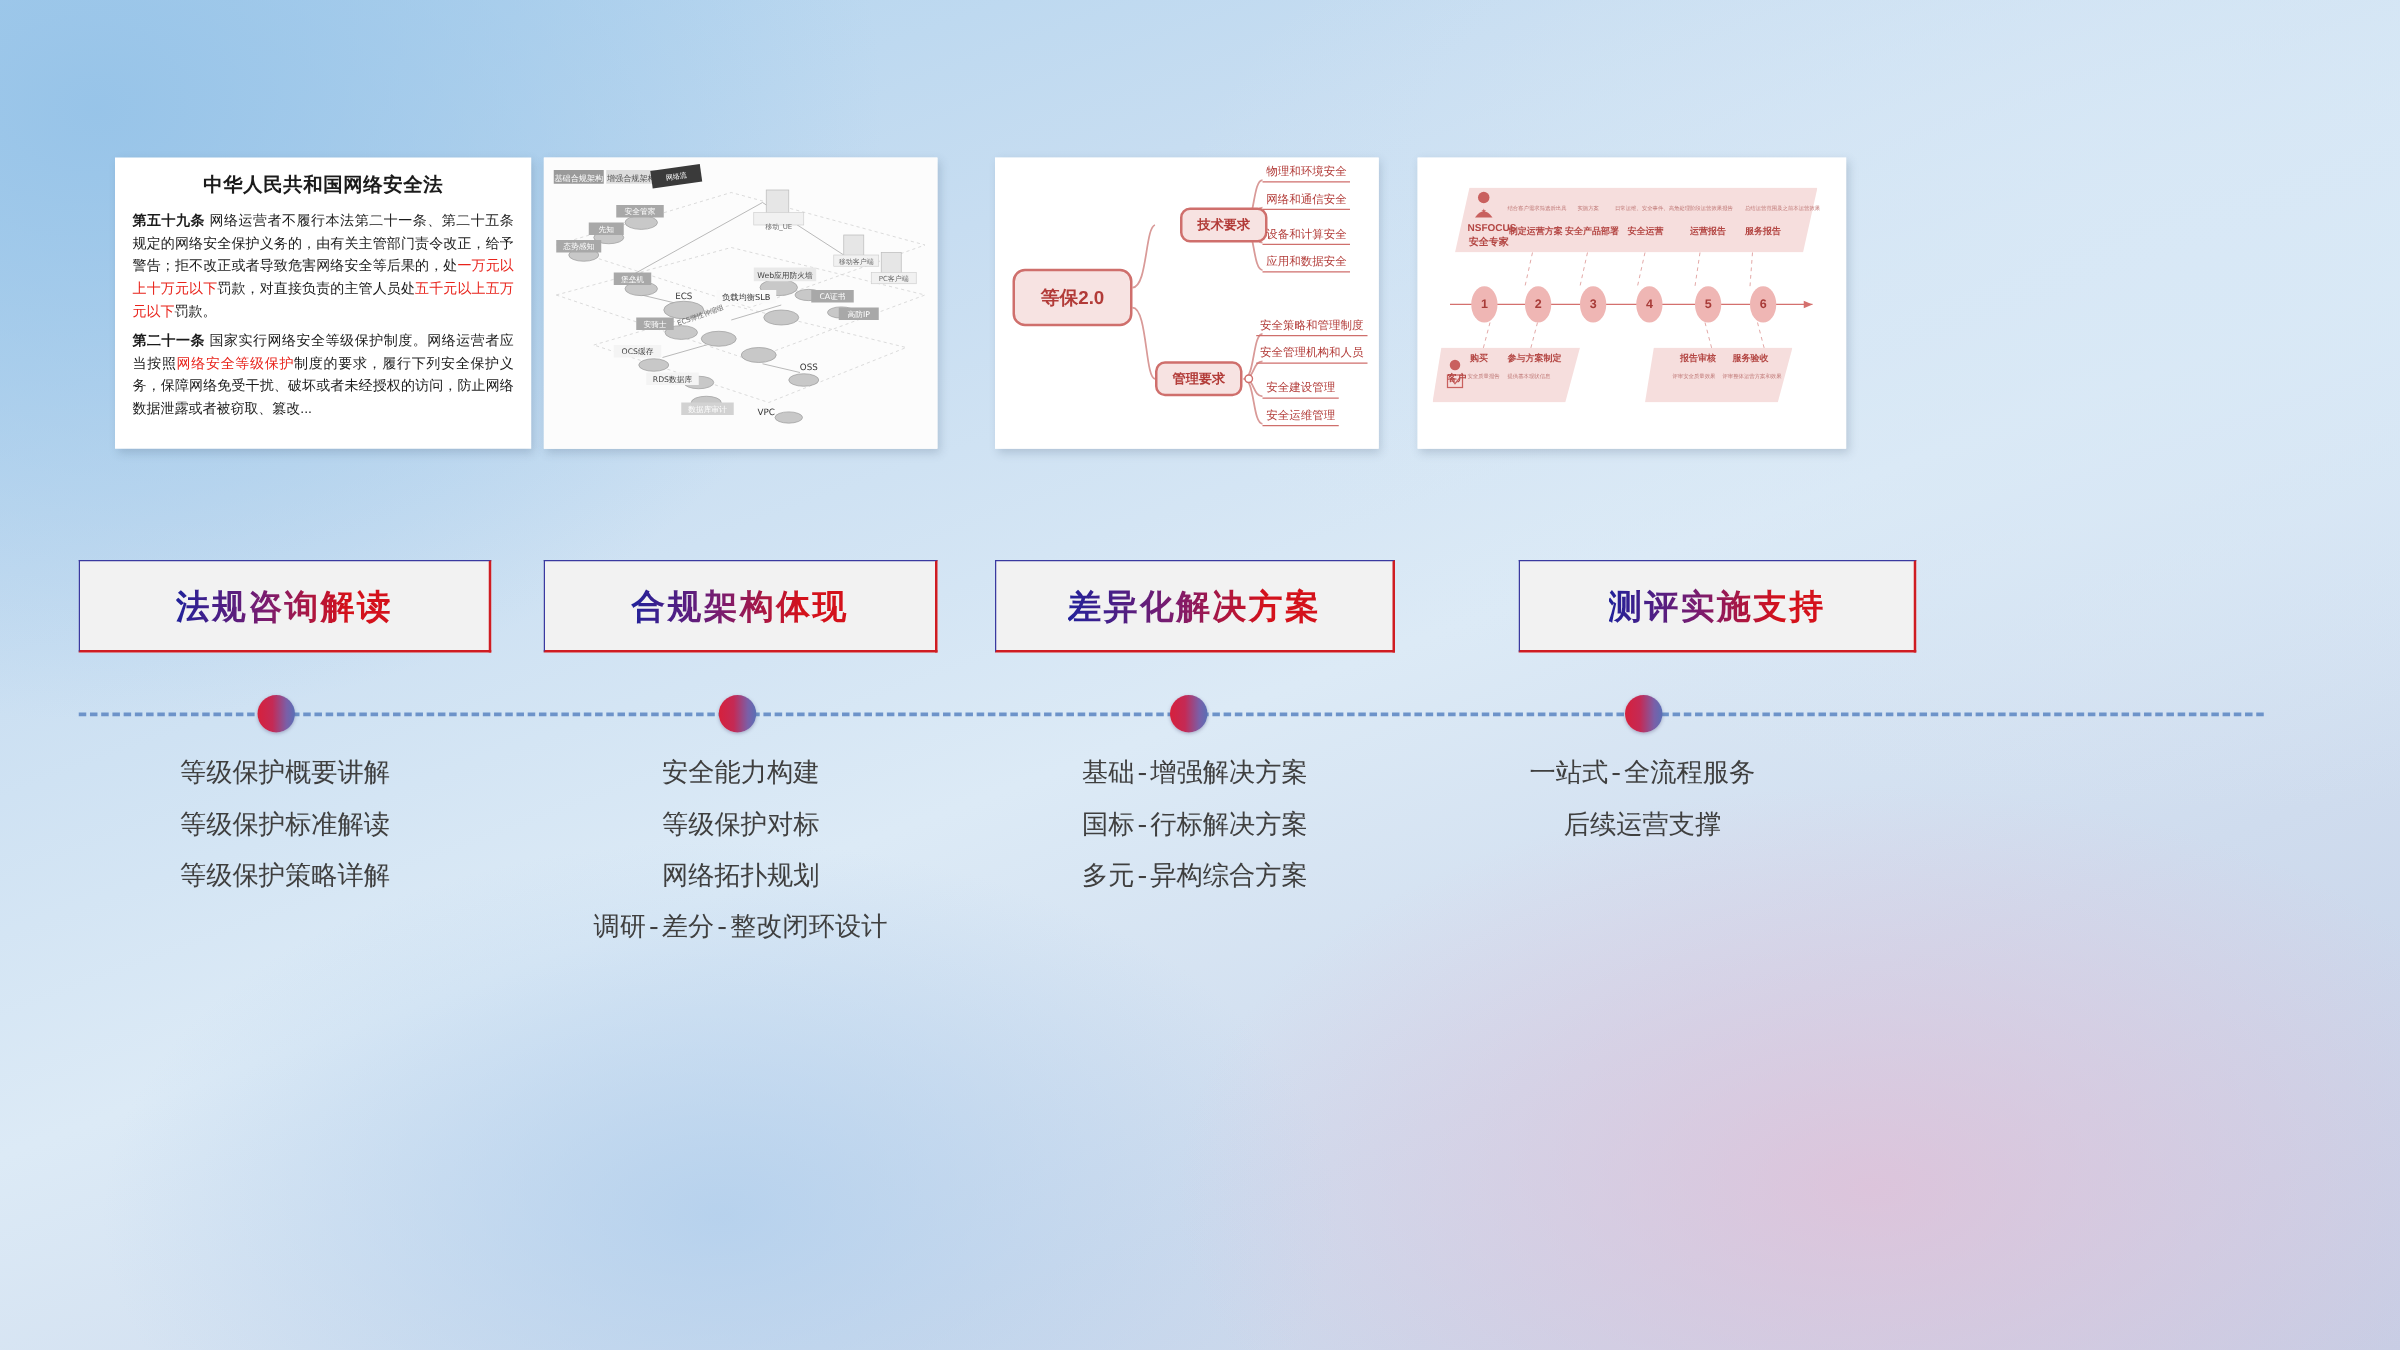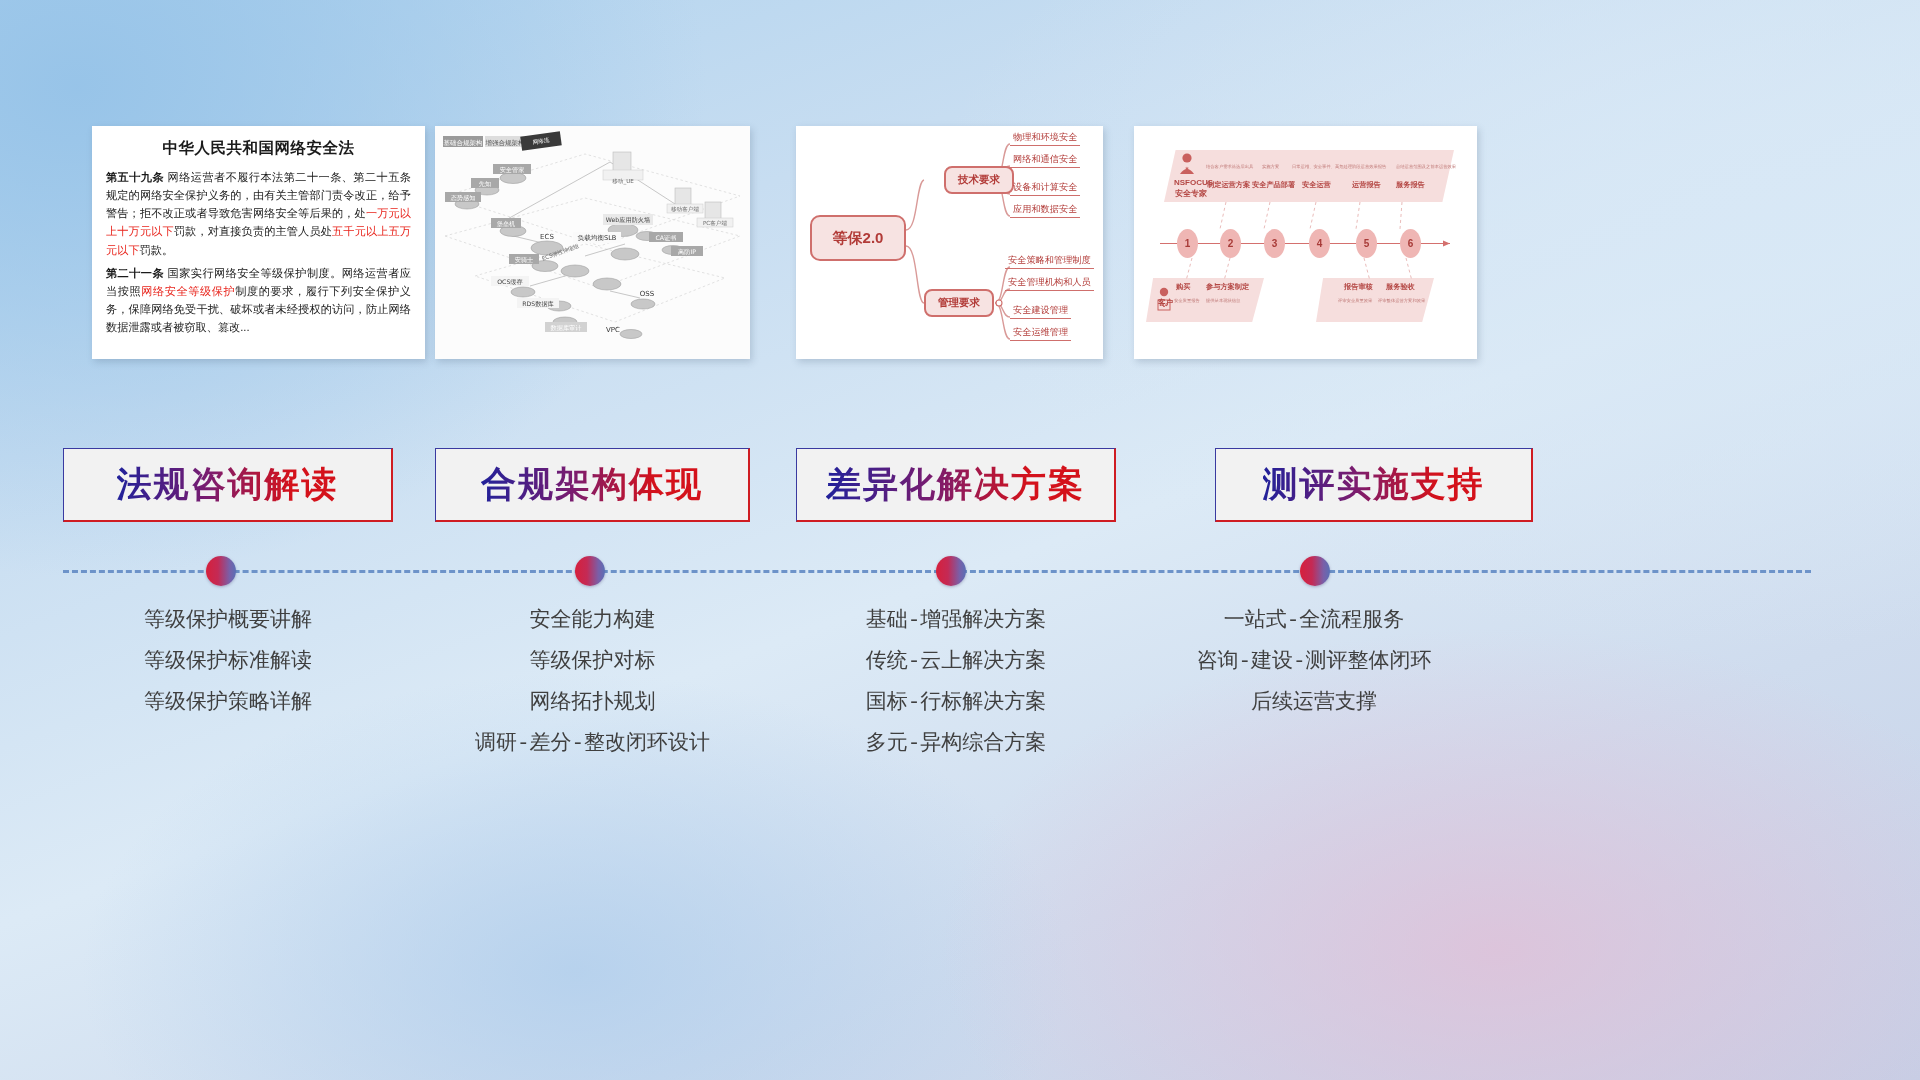--- a/index.html
+++ b/index.html
@@ -81,21 +81,21 @@
 
   
   .head-row { position: absolute; left: 0; top: 448px; width: 1920px; height: 80px; }
   .head-box {
     position: absolute; top: 0; height: 74px; background: #f2f2f2;
     border-top: 1.6px solid #3a3aa0; border-left: 1.6px solid #3a3aa0;
     border-right: 2.2px solid #cf1c22; border-bottom: 2.2px solid #cf1c22;
     display: flex; align-items: center; justify-content: center;
   }
   .head-box .ht {
-    font-size: 35px; font-weight: bold; letter-spacing: 2px;
+    font-size: 27px; font-weight: bold; letter-spacing: 2px;
     background: linear-gradient(90deg, #21219a 0%, #7c1c6e 42%, #d4121b 78%, #d4121b 100%);
     -webkit-background-clip: text; background-clip: text;
     -webkit-text-fill-color: transparent; color: #d4121b;
   }
   .hb1 { left: 63px;   width: 330px; }
   .hb2 { left: 435px;  width: 315px; }
   .hb3 { left: 796px;  width: 320px; }
   .hb4 { left: 1215px; width: 318px; }
 
   
@@ -363,22 +363,20 @@
     <div class="li">等级保护策略详解</div>
   </div>
   <div class="col c2">
     <div class="li">安全能力构建</div>
     <div class="li">等级保护对标</div>
     <div class="li">网络拓扑规划</div>
     <div class="li">调研-差分-整改闭环设计</div>
   </div>
   <div class="col c3">
     <div class="li">基础-增强解决方案</div>
-    <div class="li">传统-云上解决方案</div>
     <div class="li">国标-行标解决方案</div>
     <div class="li">多元-异构综合方案</div>
   </div>
   <div class="col c4">
     <div class="li">一站式-全流程服务</div>
-    <div class="li">咨询-建设-测评整体闭环</div>
     <div class="li">后续运营支撑</div>
   </div>
 </div>
 
 </body></html>

